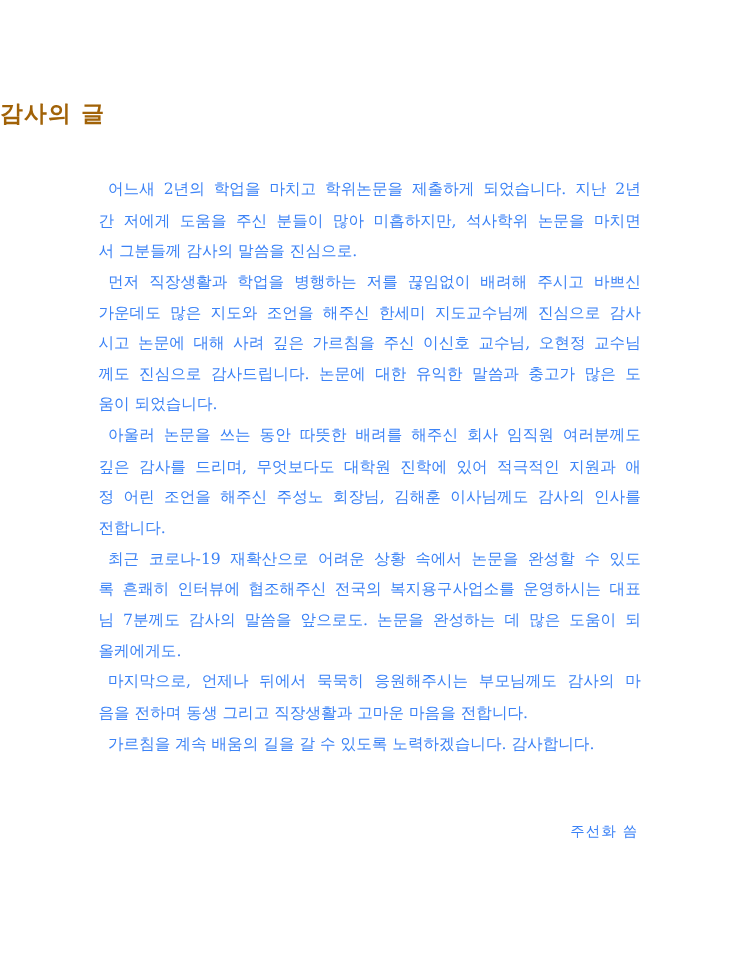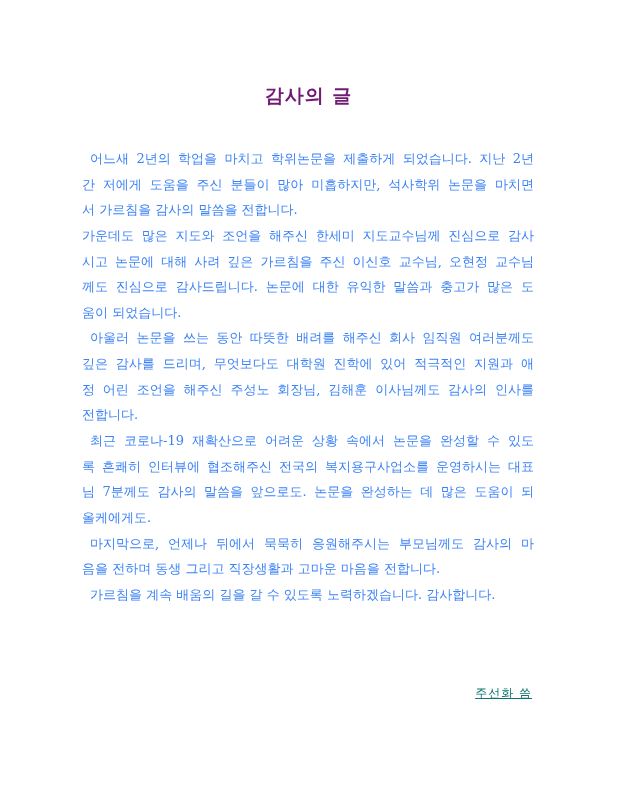--- a/index.html
+++ b/index.html
@@ -20,26 +20,25 @@
       left: 0; top: 0;
       width: 617px;
       height: 800px;
       background: #ffffff;
     }
     .title {
       position: absolute;
       left: 0;
       width: 617px;
       top: 82px;
-      text-align: center;
       font-family: "DejaVu Sans", "Liberation Sans", sans-serif;
       font-weight: bold;
       font-size: 19px;
       letter-spacing: 1px;
-      color: #701a75;
+      color: #a16207;
       line-height: 26px;
     }
     .body-text {
       position: absolute;
       left: 82px;
       top: 146px;
       width: 452px;
     }
     .line {
       display: block;
@@ -56,38 +55,38 @@
     }
     .line.indent {
       padding-left: 8px;
     }
     .signature {
       position: absolute;
       right: 85px;
       top: 681px;
       font-size: 12px;
       line-height: 24px;
-      color: #0f766e;
+      color: #3b82f6;
       letter-spacing: 1px;
-      text-decoration: underline;
     }
   </style>
 </head>
 <body>
 
 <div class="page">
 
   <div class="title">감사의 글</div>
 
   <div class="body-text">
 
     <span class="line indent">어느새 2년의 학업을 마치고 학위논문을 제출하게 되었습니다. 지난 2년</span>
     <span class="line">간 저에게 도움을 주신 분들이 많아 미흡하지만, 석사학위 논문을 마치면</span>
-    <span class="line last">서 가르침을 감사의 말씀을 전합니다.</span>
+    <span class="line last">서 그분들께 감사의 말씀을 진심으로.</span>
 
+    <span class="line indent">먼저 직장생활과 학업을 병행하는 저를 끊임없이 배려해 주시고 바쁘신</span>
     <span class="line">가운데도 많은 지도와 조언을 해주신 한세미 지도교수님께 진심으로 감사</span>
     <span class="line">시고 논문에 대해 사려 깊은 가르침을 주신 이신호 교수님, 오현정 교수님</span>
     <span class="line">께도 진심으로 감사드립니다. 논문에 대한 유익한 말씀과 충고가 많은 도</span>
     <span class="line last">움이 되었습니다.</span>
 
     <span class="line indent">아울러 논문을 쓰는 동안 따뜻한 배려를 해주신 회사 임직원 여러분께도</span>
     <span class="line">깊은 감사를 드리며, 무엇보다도 대학원 진학에 있어 적극적인 지원과 애</span>
     <span class="line">정 어린 조언을 해주신 주성노 회장님, 김해훈 이사님께도 감사의 인사를</span>
     <span class="line last">전합니다.</span>
 

